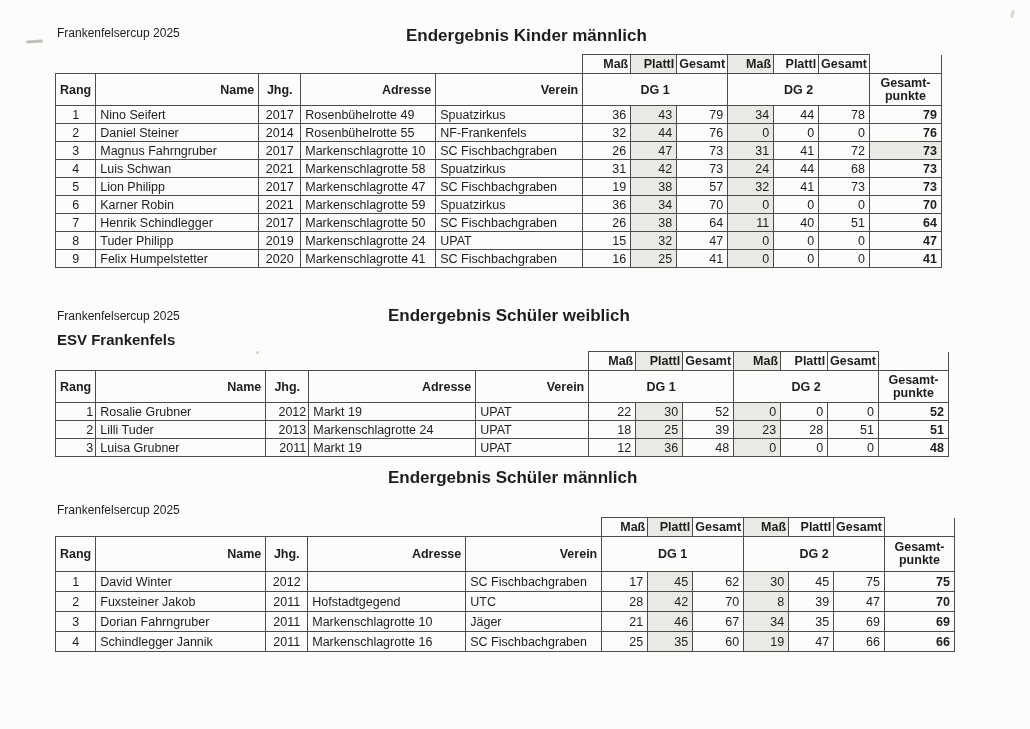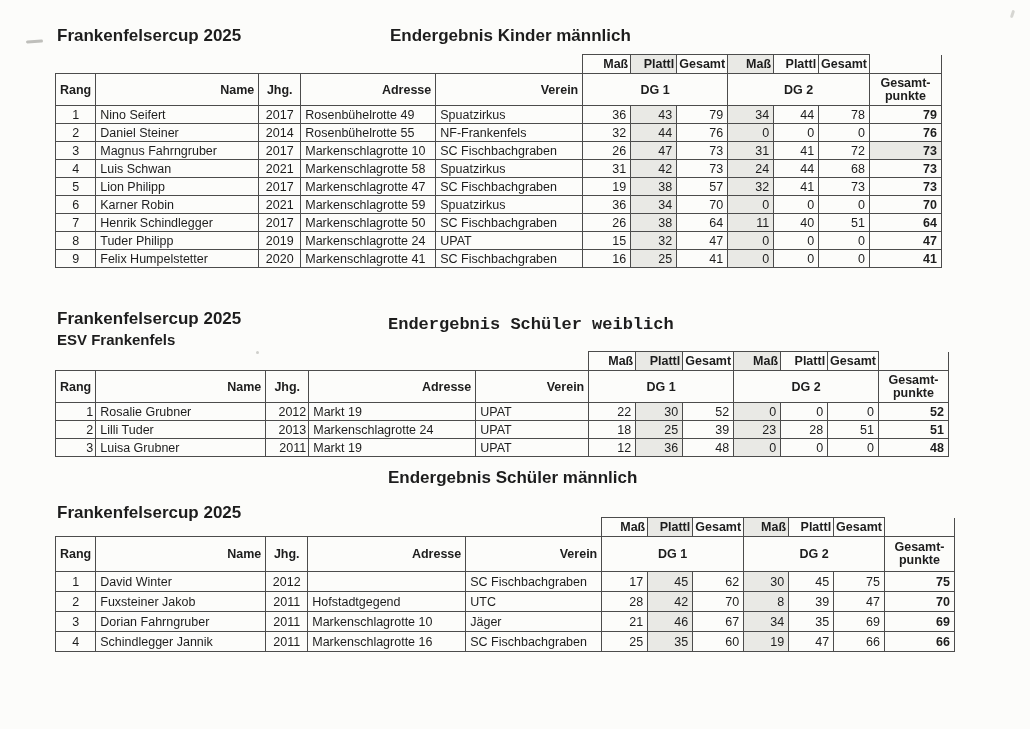--- a/index.html
+++ b/index.html
@@ -3,21 +3,21 @@
 <meta charset="utf-8">
 <style>
   html,body{margin:0;padding:0;}
   body{
     width:1030px;height:729px;position:relative;overflow:hidden;
     background:#fcfcfa;
     font-family:"Liberation Sans", sans-serif;
     color:#1d1d1d;
   }
   .abs{position:absolute;}
-  .event-title{font-size:17px;font-weight:bold;white-space:nowrap;}
+  .event-title{font-size:12px;font-weight:normal;white-space:nowrap;}
   .result-title{font-size:17px;font-weight:bold;white-space:nowrap;}
   .club-subtitle{font-size:15px;font-weight:bold;white-space:nowrap;}
 
   table{border-collapse:collapse;table-layout:fixed;}
   th,td{
     border:1px solid #4c4c4c;
     padding:0 4px;
     font-size:12.5px;
     white-space:nowrap;
     overflow:hidden;
@@ -50,21 +50,21 @@
 </style>
 </head>
 <body>
 
 <div id="art1" class="artifact"></div>
 <div id="art2" class="artifact"></div>
 <div id="art3" class="artifact"></div>
 
 <section>
   <div class="abs event-title" style="left:57px;top:26px;">Frankenfelsercup 2025</div>
-  <div class="abs result-title" style="left:390px;top:26px;">Endergebnis Kinder männlich</div>
+  <div class="abs result-title" style="left:406px;top:26px;">Endergebnis Kinder männlich</div>
   <table class="abs t1" style="left:55px;top:54px;">
     <colgroup>
       <col style="width:33px">
         <col style="width:163px">
         <col style="width:42px">
         <col style="width:135px">
         <col style="width:147px">
       <col style="width:48px">
         <col style="width:46px">
         <col style="width:46px">
@@ -223,21 +223,21 @@
           <td class="c-num">0</td>
           <td class="c-gp">41</td>
         </tr>
       </tbody>
   </table>
 </section>
 
 <section>
   <div class="abs event-title" style="left:57px;top:309px;">Frankenfelsercup 2025</div>
   <div class="abs club-subtitle" style="left:57px;top:331px;">ESV Frankenfels</div>
-  <div class="abs result-title" style="left:388px;top:315px;font-family:Liberation Mono, monospace;">Endergebnis Schüler weiblich</div>
+  <div class="abs result-title" style="left:388px;top:306px;">Endergebnis Schüler weiblich</div>
   <table class="abs t2 rank-right jhg-right" style="left:55px;top:351px;">
     <colgroup>
       <col style="width:37px">
         <col style="width:170px">
         <col style="width:43px">
         <col style="width:167px">
         <col style="width:113px">
       <col style="width:47px">
         <col style="width:47px">
         <col style="width:46px">

